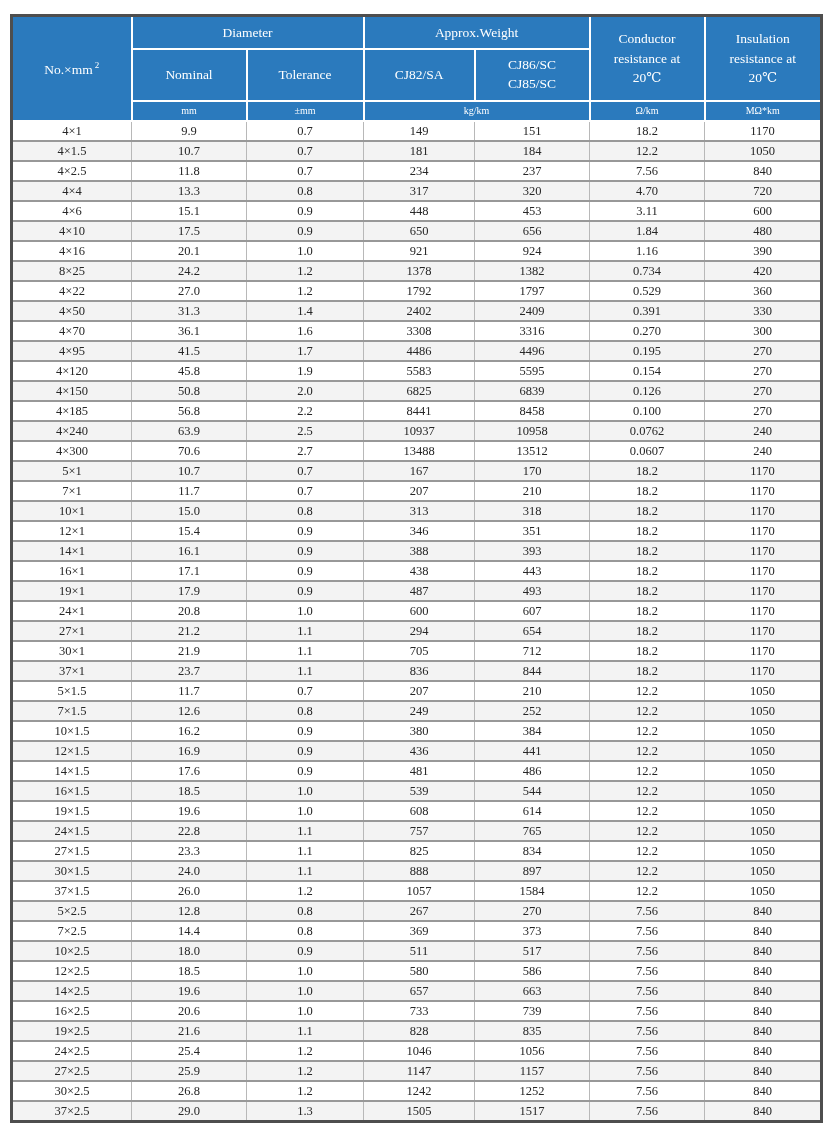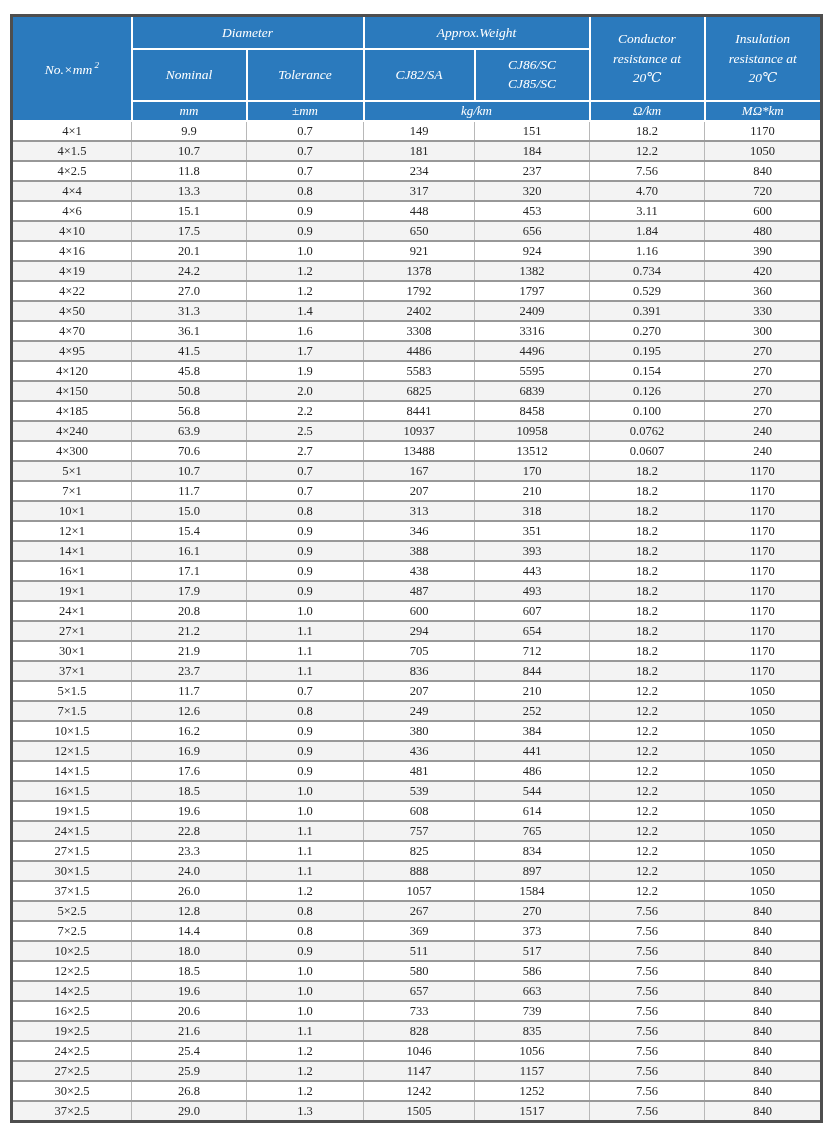--- a/index.html
+++ b/index.html
@@ -26,25 +26,24 @@
   }
   thead th{
     background:var(--header-bg);
     color:var(--header-text);
     border:2px solid #ffffff;
     font-weight:normal;
     font-size:13.5px;
     text-align:center;
     vertical-align:middle;
     padding:0;
-    font-style:italic;
   }
   .hr1{height:30px;}
   .hr2{height:46px;}
-  .hr3{height:20px;font-size:13px;}
+  .hr3{height:20px;font-size:10px;}
   .hwrap{max-width:86px;margin:12px auto;line-height:1.45;}
   .two-line span{display:block;line-height:1.4;}
   sup.sq{font-size:9px;margin-left:2px;}
   tbody td{
     height:18px;
     padding:0 2px;
     font-size:12.5px;
     text-align:center;
     vertical-align:middle;
     border-top:2px solid var(--row-line);
@@ -158,21 +157,21 @@
         <tr>
           <td>4×16</td>
           <td>20.1</td>
           <td>1.0</td>
           <td>921</td>
           <td>924</td>
           <td>1.16</td>
           <td>390</td>
         </tr>
         <tr>
-          <td>4×19</td>
+          <td>8×25</td>
           <td>24.2</td>
           <td>1.2</td>
           <td>1378</td>
           <td>1382</td>
           <td>0.734</td>
           <td>420</td>
         </tr>
         <tr>
           <td>4×22</td>
           <td>27.0</td>

